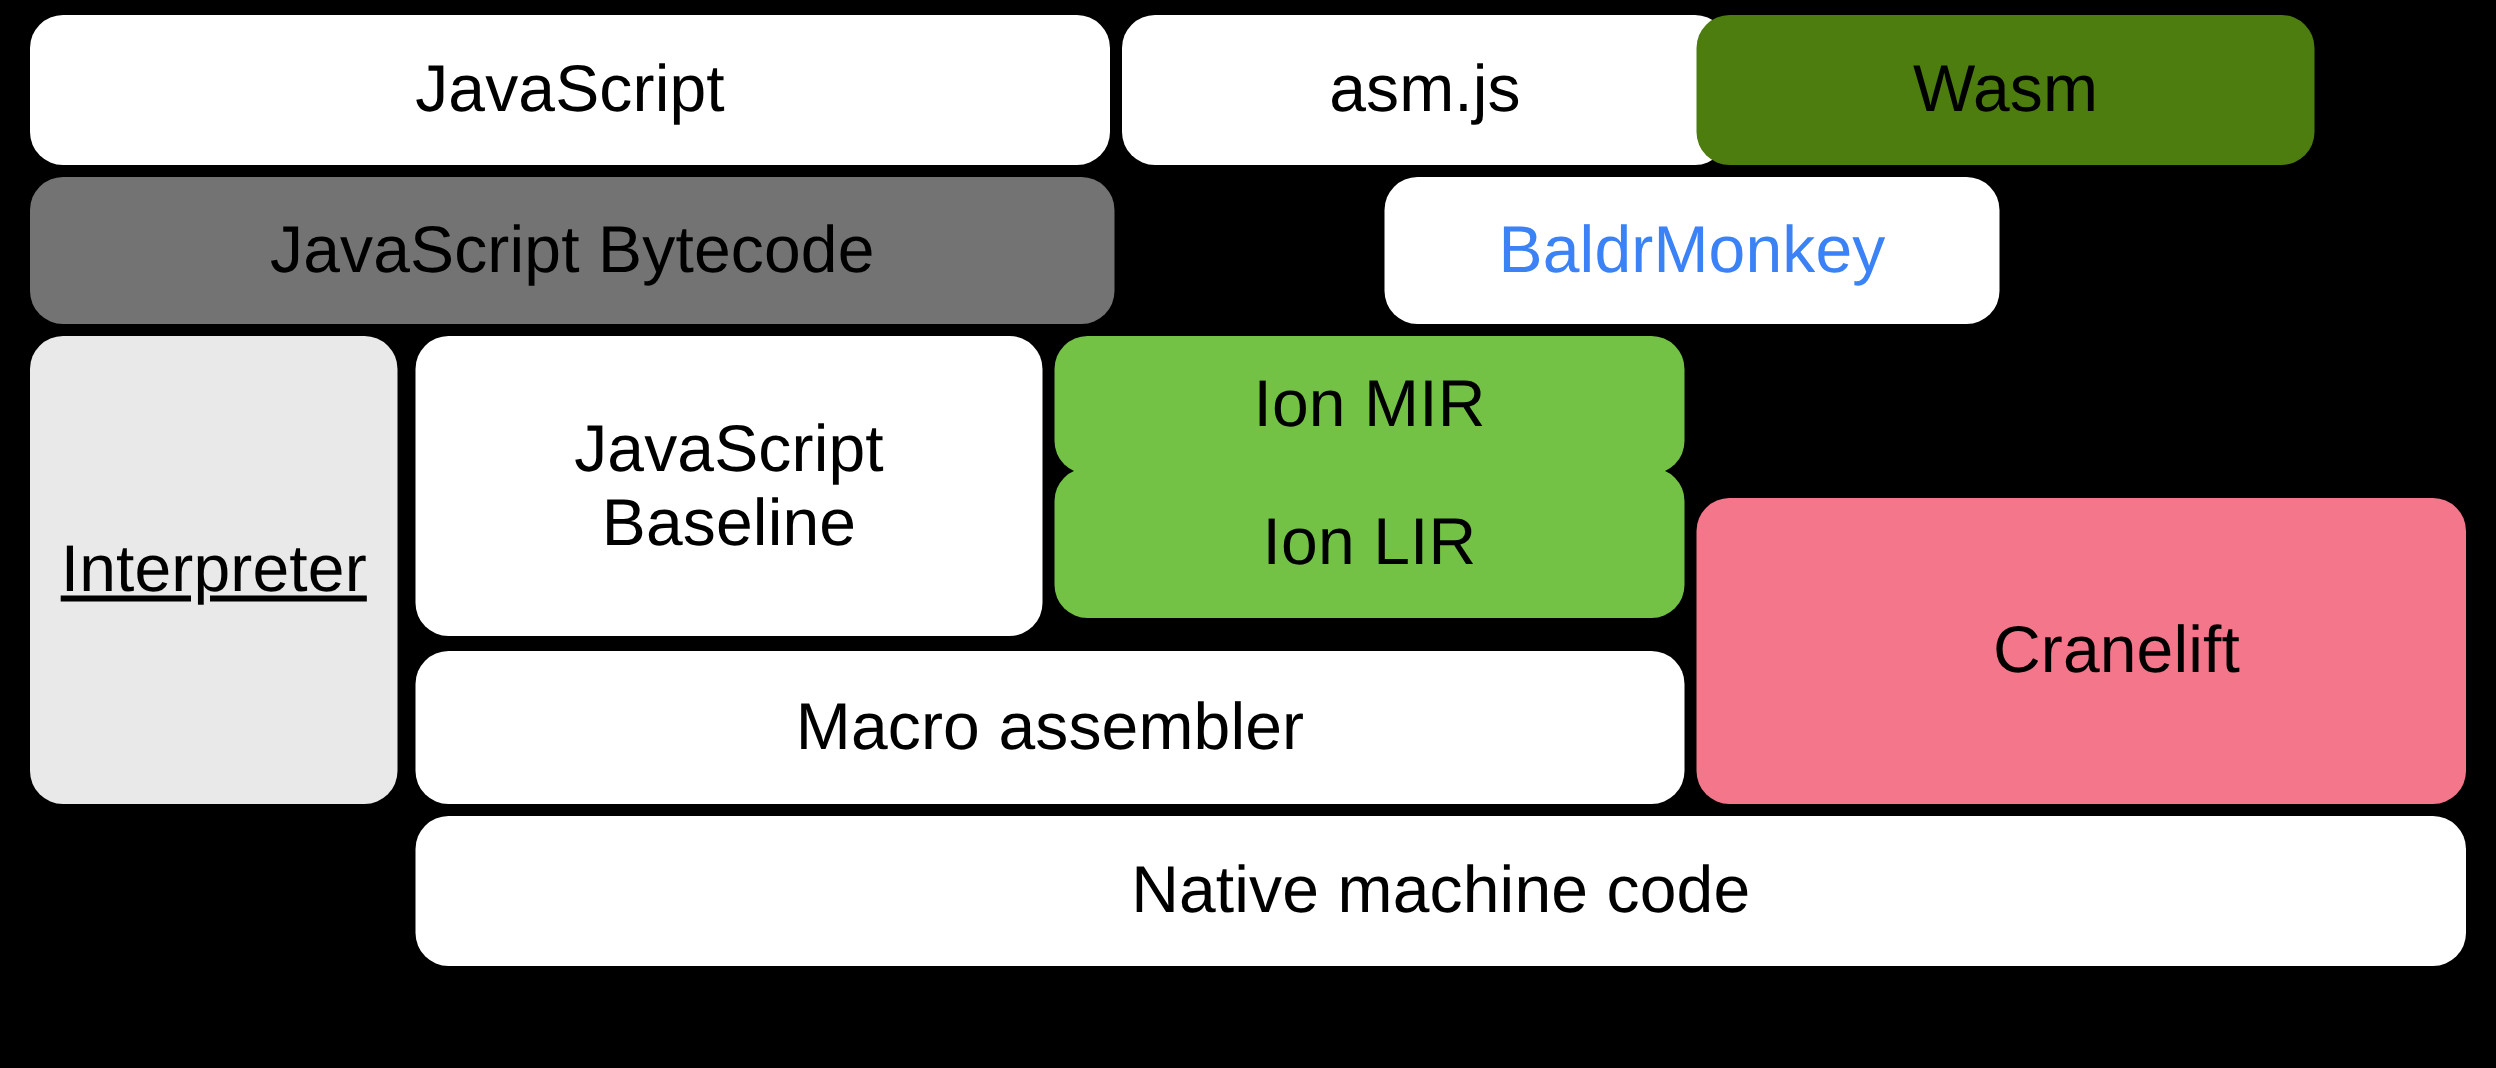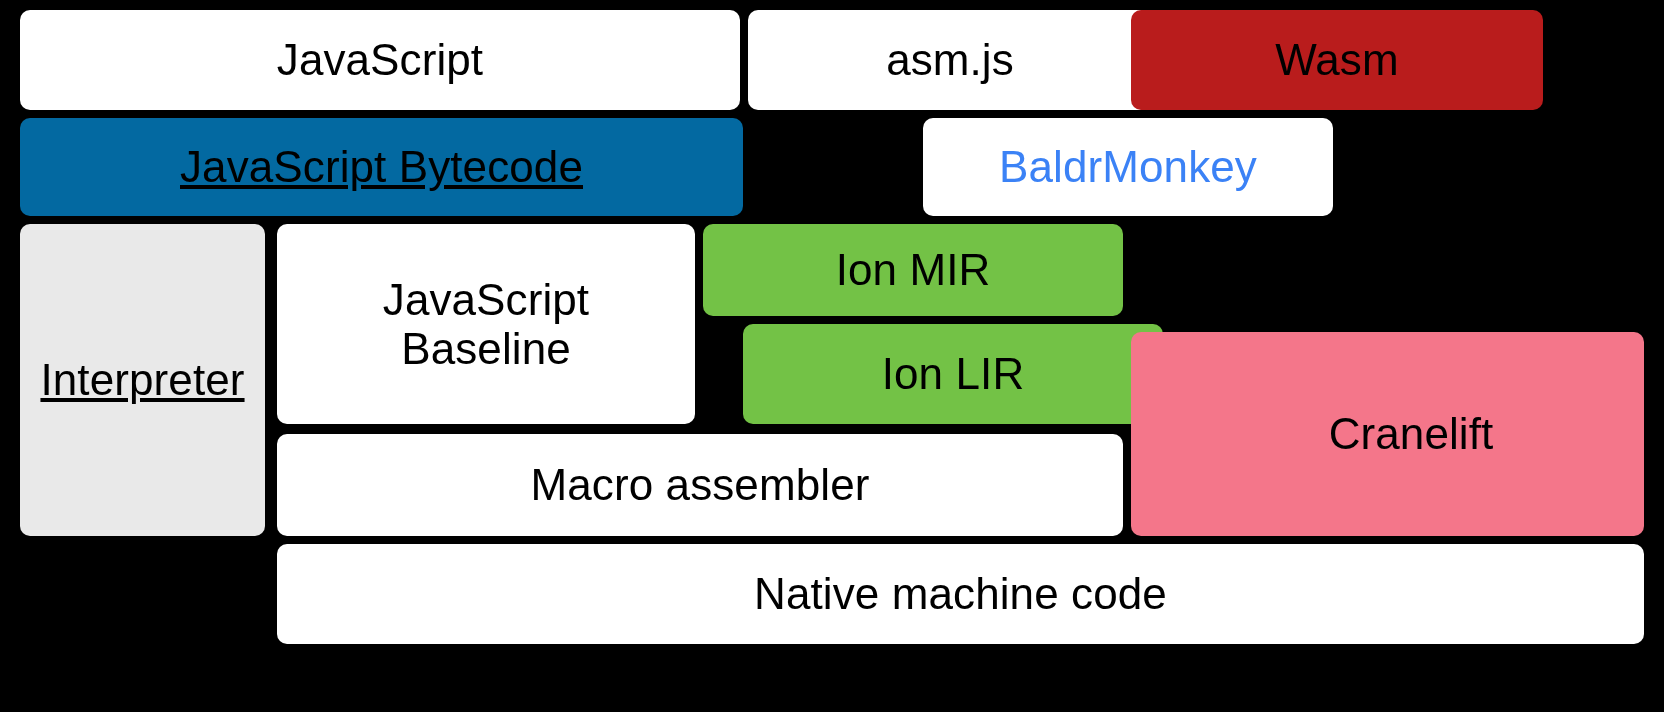--- a/index.html
+++ b/index.html
@@ -17,44 +17,44 @@
     background: #000000;
     overflow: hidden;
   }
   .node {
     position: absolute;
     box-sizing: border-box;
     display: flex;
     align-items: center;
     justify-content: center;
     text-align: center;
-    border-radius: 10px;
+    border-radius: 22px;
     color: #000000;
     font-size: 44px;
     line-height: 1.12;
     letter-spacing: 0.1px;
     font-weight: 400;
     white-space: pre-line;
     -webkit-font-smoothing: antialiased;
   }
   .fill-white  { background: #ffffff; }
   .fill-gray   { background: #e9e9e9; text-decoration: underline; }
   .fill-green  { background: #73c246; }
   .fill-pink   { background: #f4768a; padding-left: 47px; }
 </style>
 </head>
 <body style="background: rgb(0, 0, 0);">
 
 <div id="stage" style="background: rgb(0, 0, 0);">
     <div class="node fill-white" style="left: 20px; top: 10px; width: 720px; height: 100px; background: rgb(255, 255, 255); color: rgb(0, 0, 0);">JavaScript</div>
     <div class="node fill-white" style="left: 748px; top: 10px; width: 404px; height: 100px; background: rgb(255, 255, 255); color: rgb(0, 0, 0);">asm.js</div>
-    <div class="node fill-white" style="left: 1131px; top: 10px; width: 412px; height: 100px; background: #b91c1c; color: rgb(0, 0, 0);">Wasm</div>
-    <div class="node fill-white" style="left: 20px; top: 118px; width: 723px; height: 98px; background: #0369a1; color: rgb(0, 0, 0); text-decoration: underline;">JavaScript Bytecode</div>
+    <div class="node fill-white" style="left: 1131px; top: 10px; width: 412px; height: 100px; background: #4d7c0f; color: rgb(0, 0, 0);">Wasm</div>
+    <div class="node fill-white" style="left: 20px; top: 118px; width: 723px; height: 98px; background: #737373; color: rgb(0, 0, 0);">JavaScript Bytecode</div>
     <div class="node fill-white" style="left: 923px; top: 118px; width: 410px; height: 98px; background: rgb(255, 255, 255); color: #3b82f6;">BaldrMonkey</div>
     <div class="node fill-gray" style="left: 20px; top: 224px; width: 245px; height: 312px; background: rgb(233, 233, 233); color: rgb(0, 0, 0);">Interpreter</div>
     <div class="node fill-white" style="left: 277px; top: 224px; width: 418px; height: 200px; background: rgb(255, 255, 255); color: rgb(0, 0, 0);">JavaScript
 Baseline</div>
     <div class="node fill-green" style="left: 703px; top: 224px; width: 420px; height: 92px; background: rgb(115, 194, 70); color: rgb(0, 0, 0);">Ion MIR</div>
-    <div class="node fill-green" style="left: 703px; top: 324px; width: 420px; height: 100px; background: rgb(115, 194, 70); color: rgb(0, 0, 0); margin-left: 40px;">Ion LIR</div>
+    <div class="node fill-green" style="left: 703px; top: 312px; width: 420px; height: 100px; background: rgb(115, 194, 70); color: rgb(0, 0, 0);">Ion LIR</div>
     <div class="node fill-pink" style="left: 1131px; top: 332px; width: 513px; height: 204px; background: rgb(244, 118, 138); color: rgb(0, 0, 0);">Cranelift</div>
     <div class="node fill-white" style="left: 277px; top: 434px; width: 846px; height: 102px; background: rgb(255, 255, 255); color: rgb(0, 0, 0);">Macro assembler</div>
     <div class="node fill-white" style="left: 277px; top: 544px; width: 1367px; height: 100px; background: rgb(255, 255, 255); color: rgb(0, 0, 0);">Native machine code</div>
   </div>
 
 </body></html>

